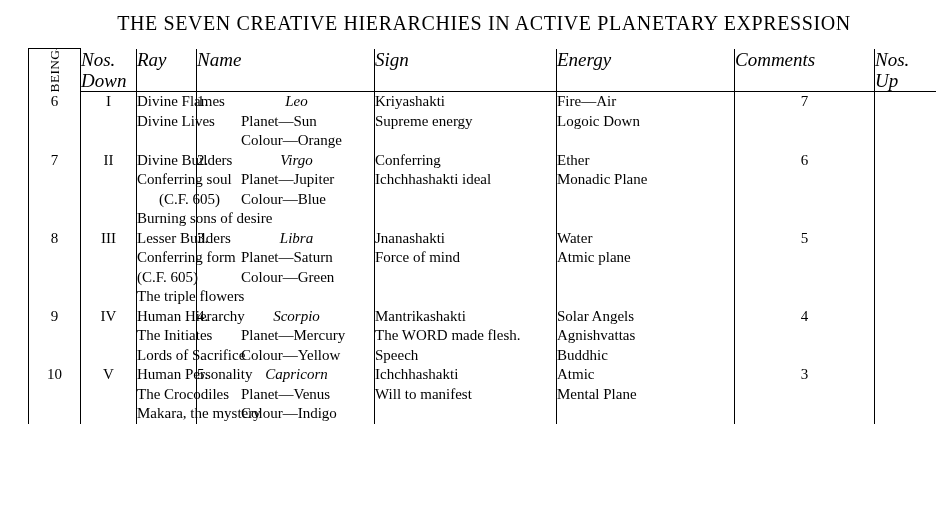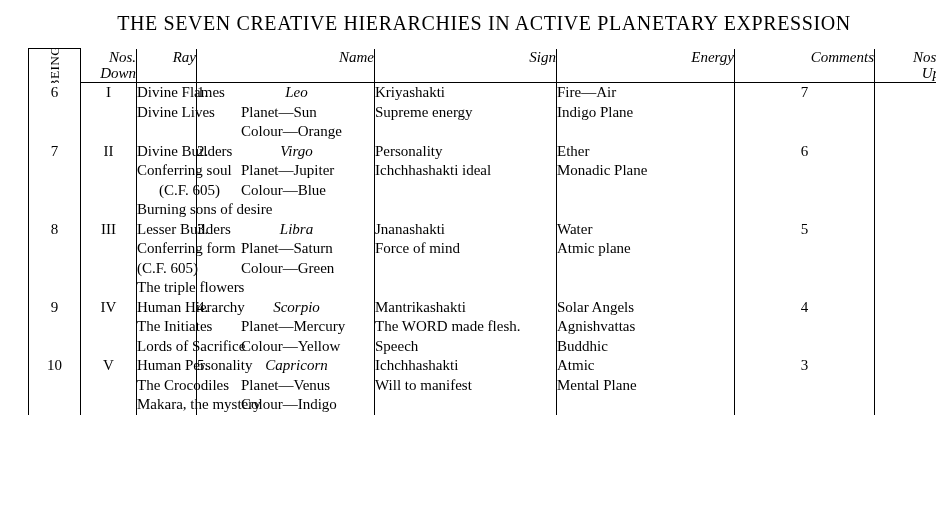--- a/index.html
+++ b/index.html
@@ -54,22 +54,22 @@
 
   
   tr.rule-top td {
     border-top: 1px solid #000;
   }
 
   
   thead th {
     font-weight: normal;
     font-style: italic;
-    font-size: 15px;
-    text-align: right;
+    font-size: 19px;
+    text-align: left;
     padding: 4px 2px 6px 2px;
     border-bottom: 1px solid #000;
     line-height: 1.12;
   }
 
   
   col.c-spine   { width: 52px; }
   col.c-down    { width: 56px; }
   col.c-ray     { width: 60px; }
   col.c-name    { width: 178px; }
@@ -217,21 +217,21 @@
                 <span class="line indent1">Colour—Orange</span>
               </span>
             </div>
           </td>
           <td class="energy">
             <span class="line">Kriyashakti</span>
             <span class="line">Supreme energy</span>
           </td>
           <td class="comments">
             <span class="line">Fire—Air</span>
-            <span class="line">Indigo Plane</span>
+            <span class="line">Logoic Down</span>
           </td>
           <td class="up">7</td>
         </tr>
 
         <tr>
           <td class="num">7</td>
           <td class="ray">II</td>
           <td class="name">
             <span class="line">Divine Builders</span>
             <span class="line">Conferring soul</span>
@@ -242,21 +242,21 @@
             <div class="sign-item">
               <span class="sign-num">2.</span>
               <span class="sign-body">
                 <span class="line zodiac">Virgo</span>
                 <span class="line indent1">Planet—Jupiter</span>
                 <span class="line indent1">Colour—Blue</span>
               </span>
             </div>
           </td>
           <td class="energy">
-            <span class="line">Personality</span>
+            <span class="line">Conferring</span>
             <span class="line">Ichchhashakti ideal</span>
           </td>
           <td class="comments">
             <span class="line">Ether</span>
             <span class="line">Monadic Plane</span>
           </td>
           <td class="up">6</td>
         </tr>
 
         <tr>

